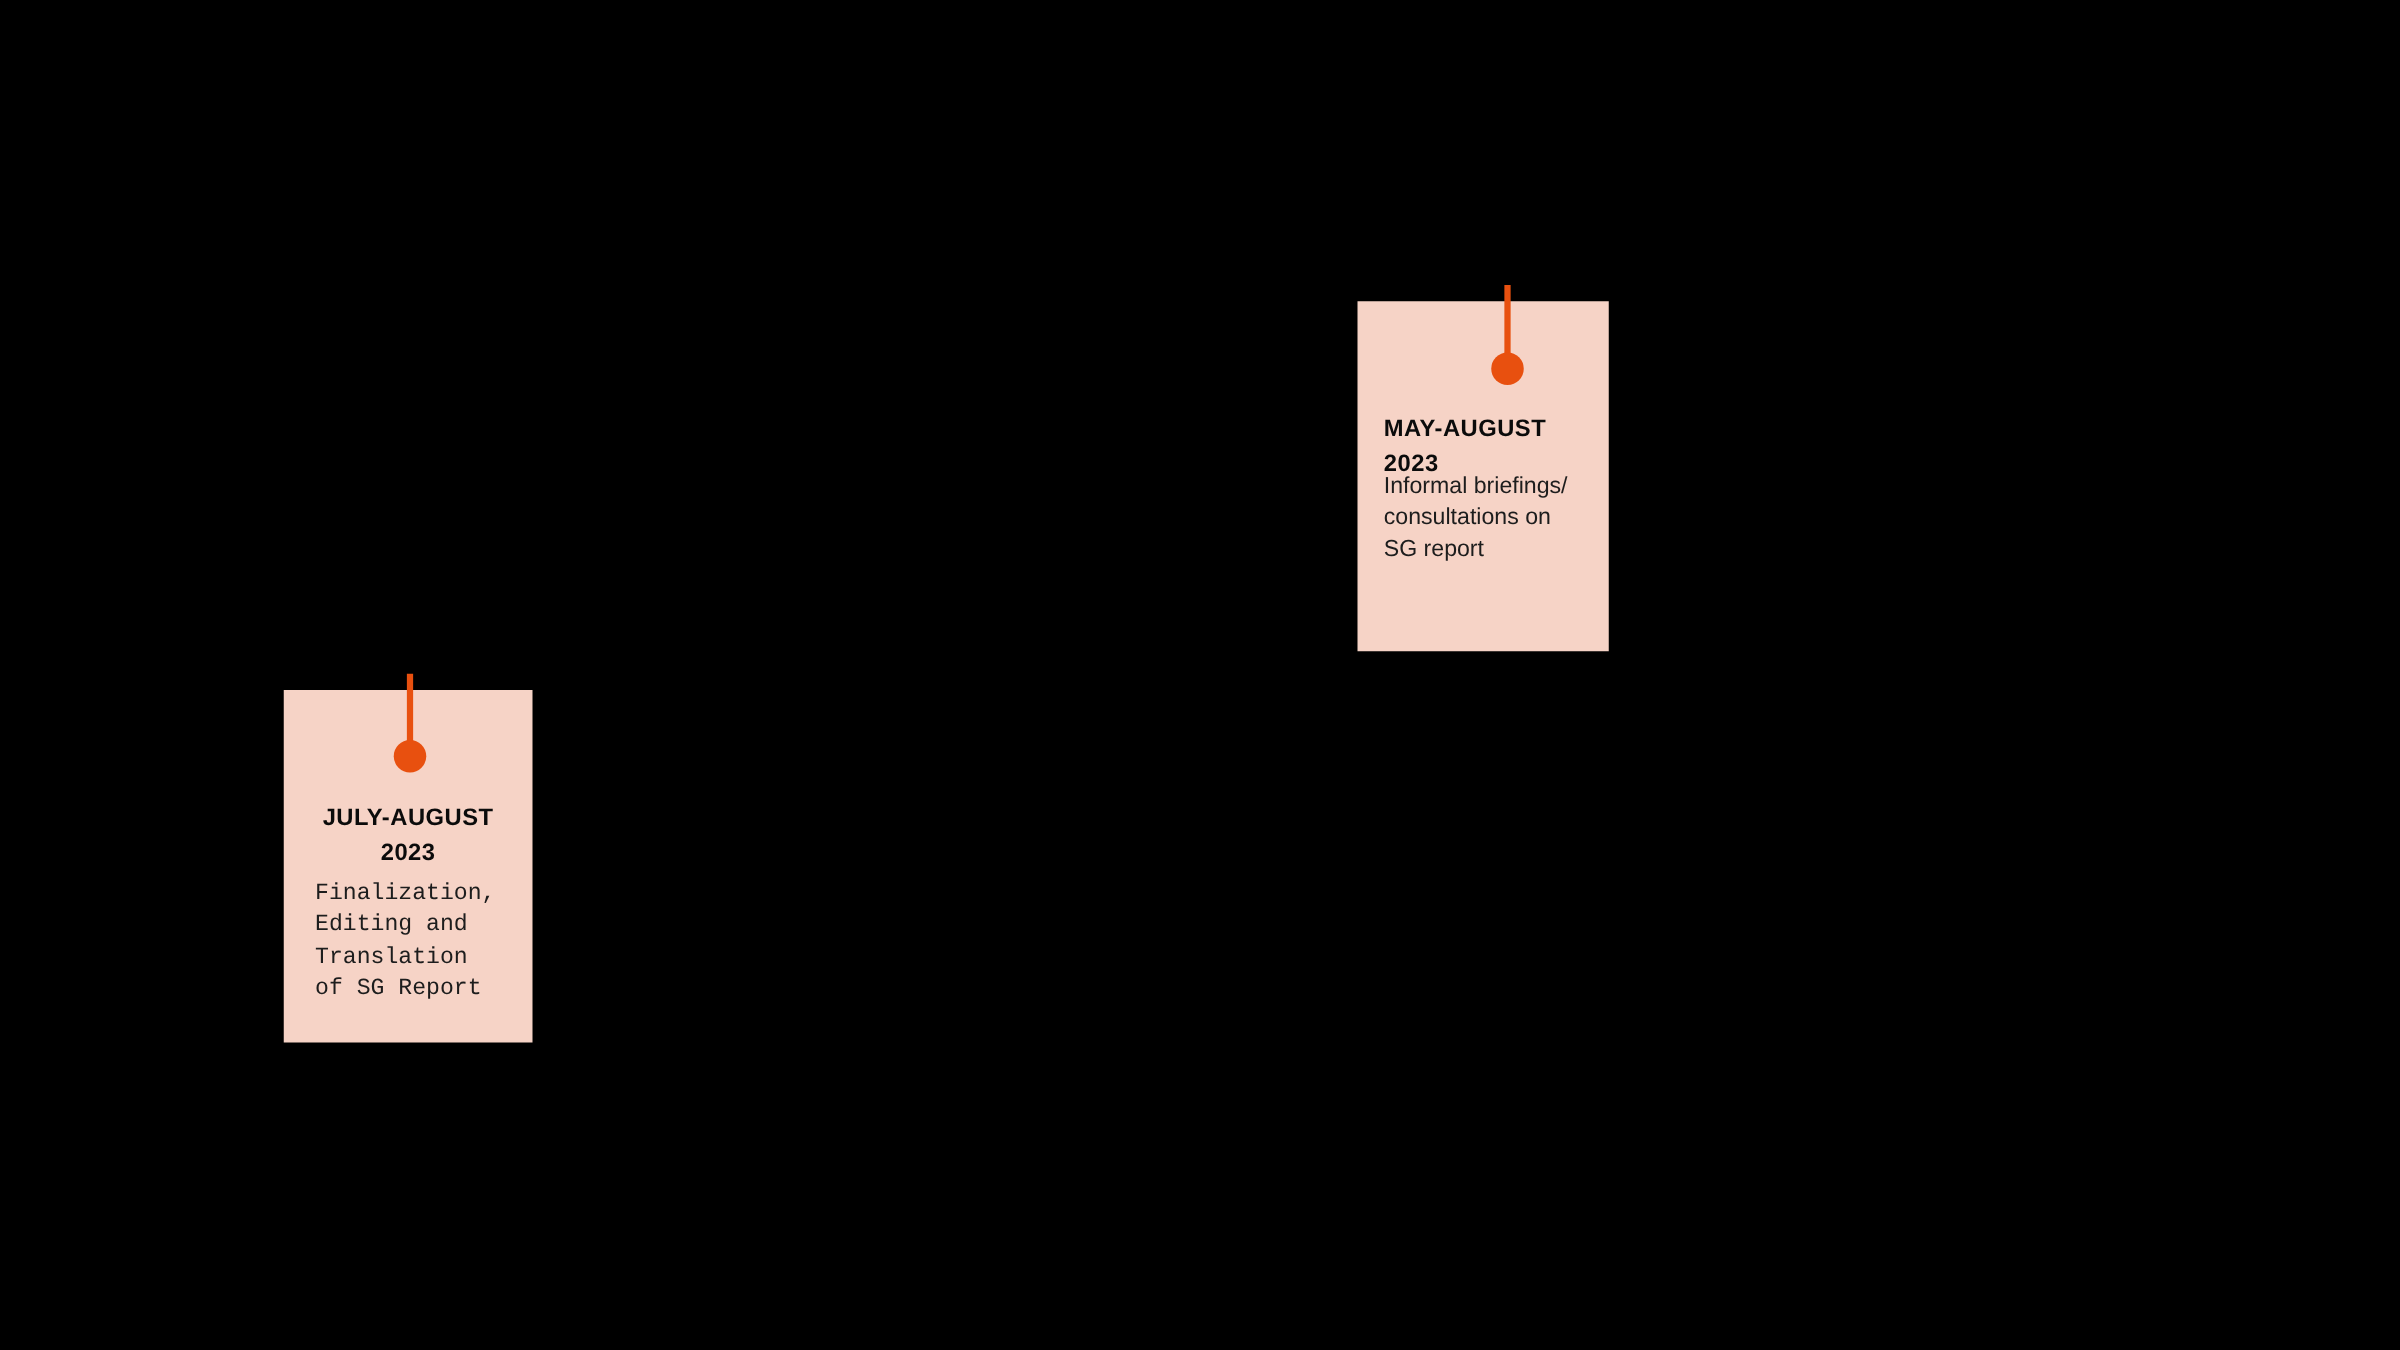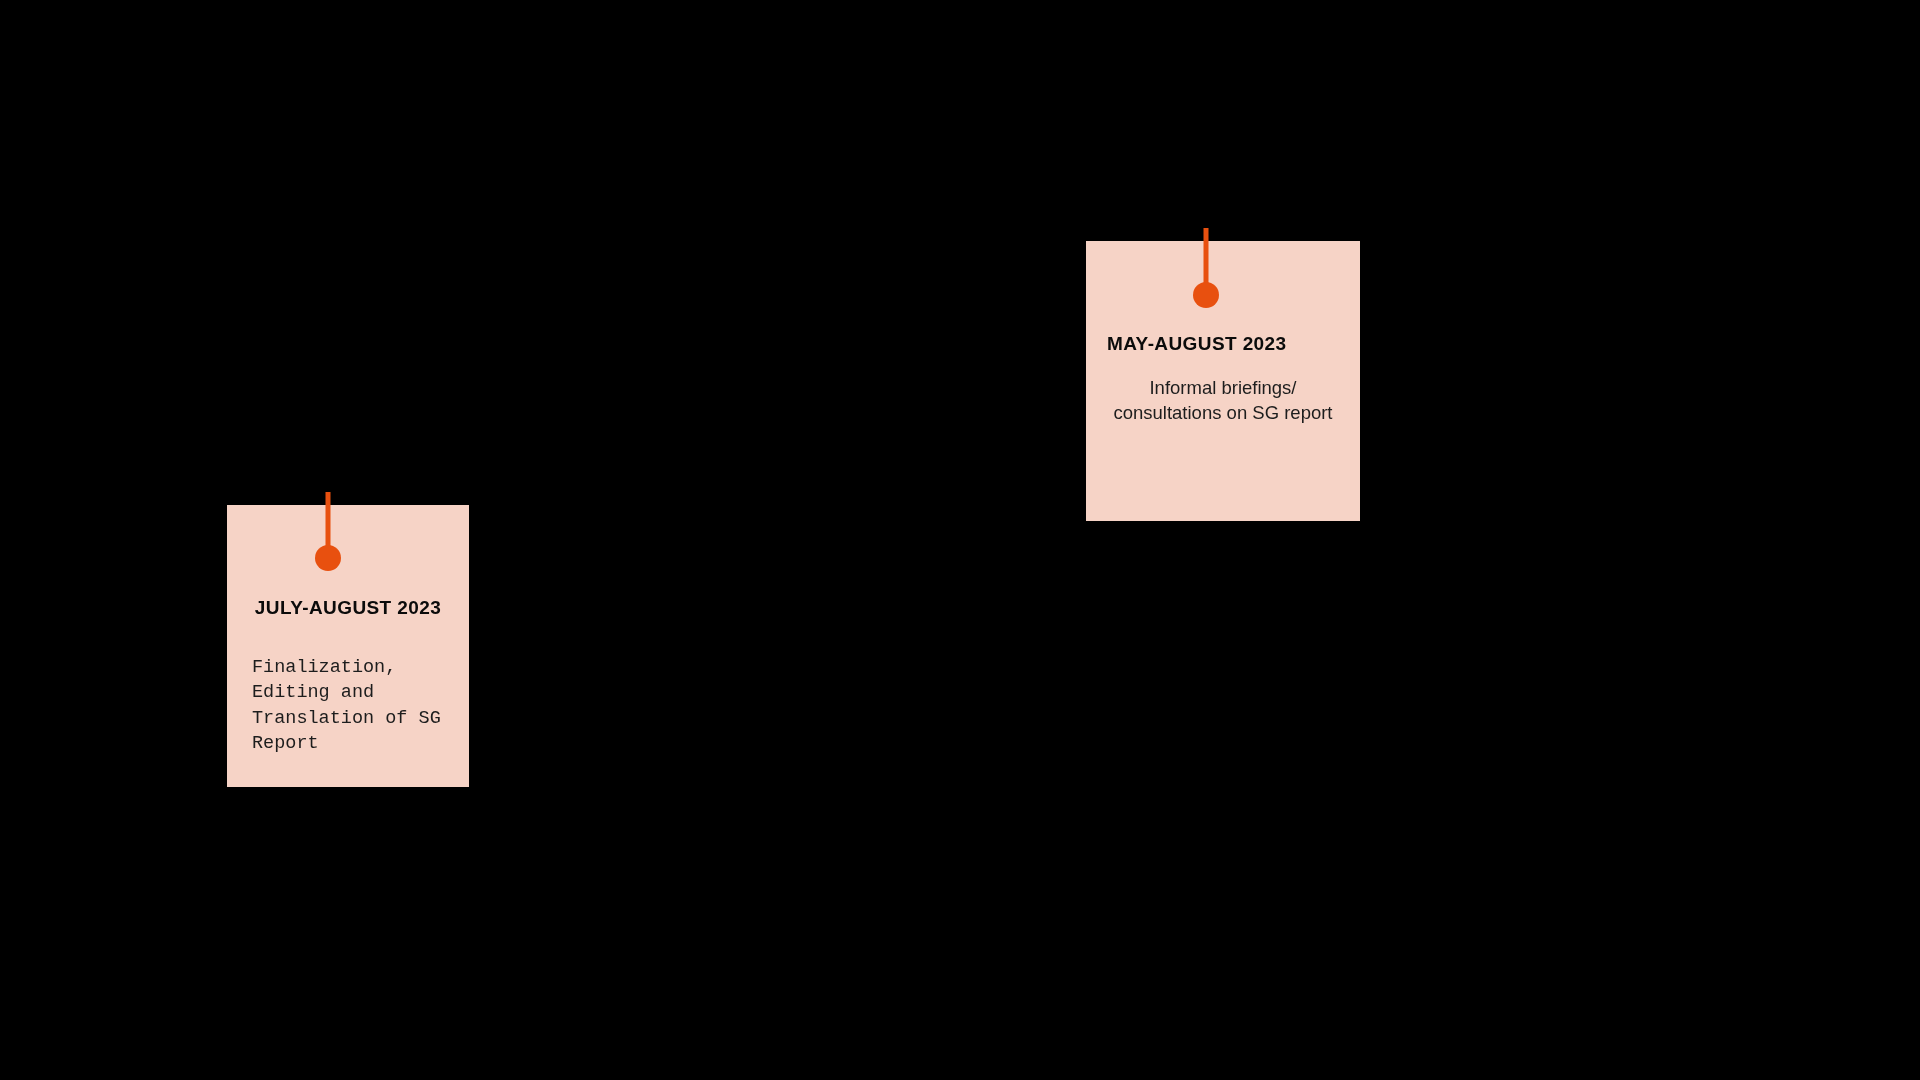--- a/index.html
+++ b/index.html
@@ -62,22 +62,22 @@
     right: 0;
     color: #1d1d1d;
     font-size: 18.5px;
     line-height: 1.37;
     font-weight: 400;
   }
 
   
   #card-july {
     left: 227px;
-    top: 505px;
-    width: 242px;
+    top: 552px;
+    width: 199px;
     height: 282px;
   }
   #card-july .stem {
     left: 101px;
     top: -13px;
     height: 68px;
   }
   #card-july .stem-dot {
     left: 101px;
     top: 53px;
@@ -91,41 +91,41 @@
     top: 150px;
     padding: 0 25px 0 25px;
     text-align: left;
     font-family: Liberation Mono, monospace;
   }
 
   
   #card-may {
     left: 1086px;
     top: 241px;
-    width: 274px;
+    width: 201px;
     height: 280px;
   }
   #card-may .stem {
     left: 120px;
     top: -13px;
     height: 68px;
   }
   #card-may .stem-dot {
     left: 120px;
     top: 54px;
   }
   #card-may .m-title {
     top: 89px;
     padding: 0 21px;
     text-align: left;
   }
   #card-may .m-body {
     top: 134px;
     padding: 0 21px;
-    text-align: center;
+    text-align: left;
   }
 </style>
 </head>
 <body>
 
 <div class="timeline-canvas">
 
   <div class="milestone" id="card-july">
     <div class="stem"></div>
     <div class="stem-dot"></div>

